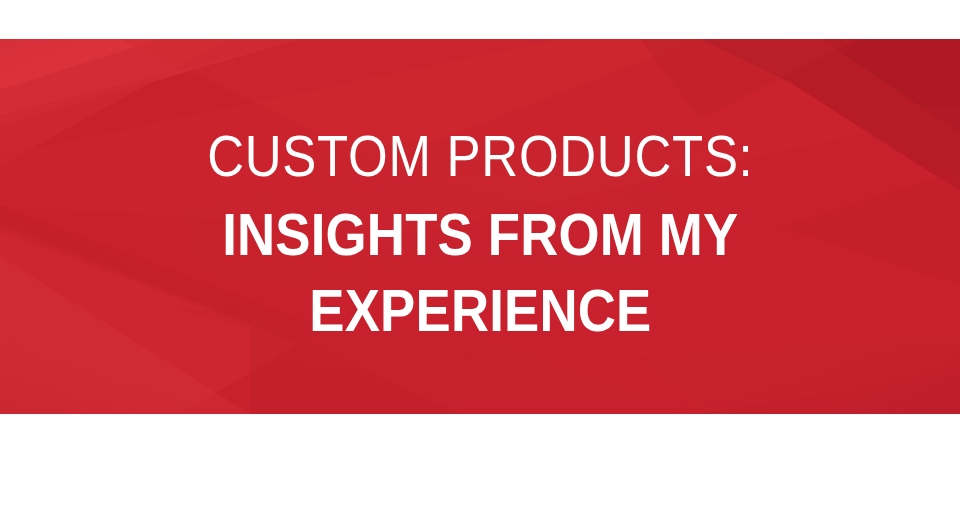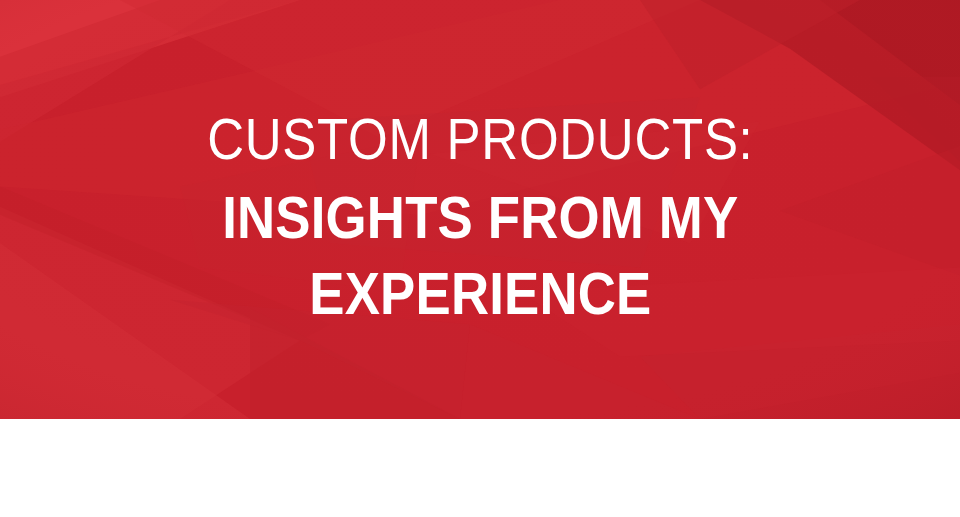--- a/index.html
+++ b/index.html
@@ -5,24 +5,25 @@
 <style>
   html, body {
     margin: 0;
     padding: 0;
     background: #ffffff;
   }
 
   .banner {
     position: relative;
     width: 960px;
-    height: 419px;
+    height: 375px;
     overflow: hidden;
     background: #C8202C;
     font-family: "Liberation Sans", "DejaVu Sans", sans-serif;
+    margin-top: 39px;
     -webkit-font-smoothing: antialiased;
   }
 
   
   .facets {
     position: absolute;
     inset: 0;
     width: 100%;
     height: 100%;
     display: block;

